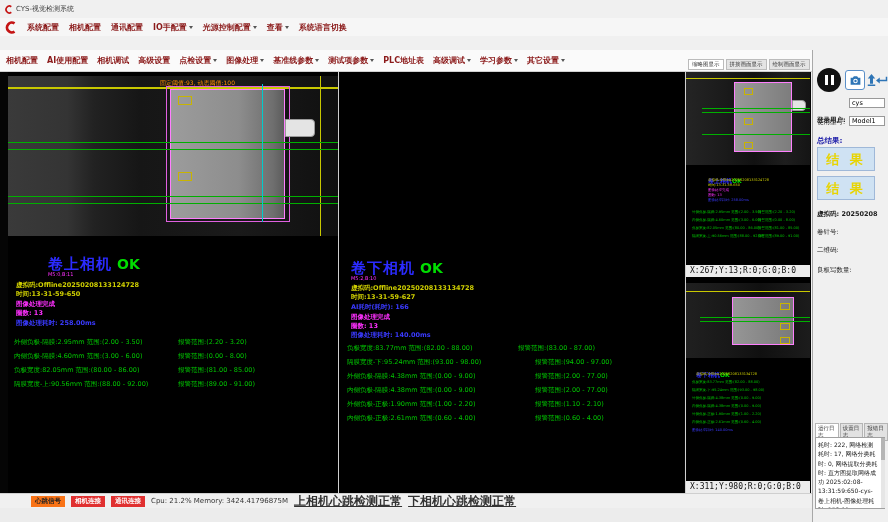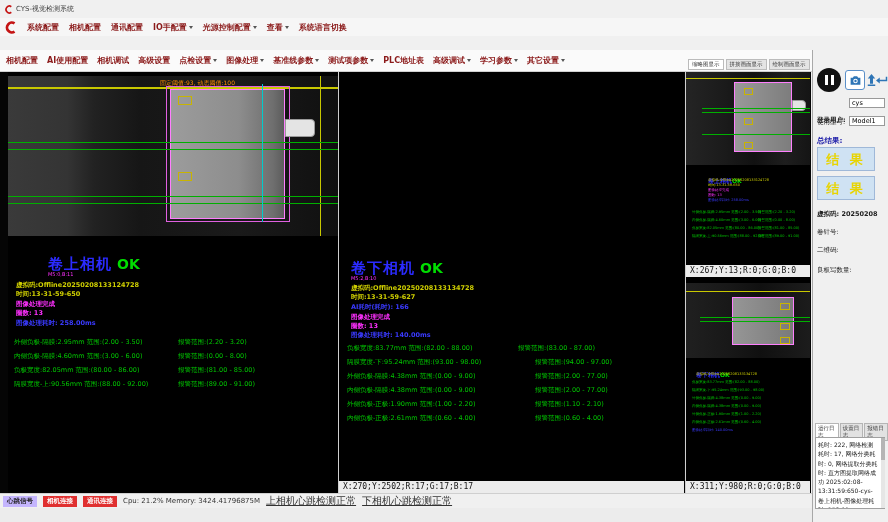--- a/index.html
+++ b/index.html
@@ -74,24 +74,24 @@
   .pausebtn { position:absolute; left:4px; top:18px; width:24px; height:24px; border-radius:50%;
               background:#111; display:flex; align-items:center; justify-content:center; gap:3px; }
   .pausebtn i { display:block; width:3px; height:10px; background:#fff; }
   .sqbtn { position:absolute; top:20px; width:20px; height:20px; background:#fff; border:1px solid #5a8fc8;
            border-radius:3px; display:flex; align-items:center; justify-content:center; }
 
   
   .statusbar { position:absolute; left:0; top:493px; width:812px; height:15px; background:#f0f0f0;
                border-top:1px solid #cfcfcf; display:flex; align-items:center; gap:6px; padding-left:3px; }
   .badge { font-size:6.5px; padding:1px 4px; font-weight:bold; }
-  .badge.y { background:#c4b5fd; color:#222; }
+  .badge.y { background:#f97316; color:#222;margin-left:28px; }
   .badge.r { background:#e03030; color:#fff; }
   .sb-txt { font-size:7px; color:#333; }
-  .sb-link { font-size:10px; color:#333; text-decoration:underline; }
+  .sb-link { font-size:12px; color:#333; text-decoration:underline;font-weight:bold; }
   .bottomfill { position:absolute; left:0; top:508px; width:812px; height:14px; background:#ececec; }
 
   
   .cell { position:absolute; border:1px solid #ff7fff; }
   .orect { position:absolute; border:1px solid #b06030; }
   .ybox { position:absolute; border:1px solid #c8b400; }
   .whtab { position:absolute; background:#e4e4e4; border:1px solid #9a9a9a; border-radius:0 4px 4px 0; }
   .ovtext { position:absolute; font-size:6px; color:#ff8c00; white-space:nowrap; }
 </style>
 </head>
@@ -250,21 +250,20 @@
     <div class="mrow" style="left:196px; top:286px;">报警范围:(94.00 - 97.00)</div>
     <div class="mrow" style="left:8px; top:300px;">外侧负极-隔膜:4.38mm 范围:(0.00 - 9.00)</div>
     <div class="mrow" style="left:196px; top:300px;">报警范围:(2.00 - 77.00)</div>
     <div class="mrow" style="left:8px; top:314px;">内侧负极-隔膜:4.38mm 范围:(0.00 - 9.00)</div>
     <div class="mrow" style="left:196px; top:314px;">报警范围:(2.00 - 77.00)</div>
     <div class="mrow" style="left:8px; top:328px;">外侧负极-正极:1.90mm 范围:(1.00 - 2.20)</div>
     <div class="mrow" style="left:196px; top:328px;">报警范围:(1.10 - 2.10)</div>
     <div class="mrow" style="left:8px; top:342px;">内侧负极-正极:2.61mm 范围:(0.60 - 4.00)</div>
     <div class="mrow" style="left:196px; top:342px;">报警范围:(0.60 - 4.00)</div>
 
-    <div class="coordstrip" style="top:409px;">X:270;Y:2502;R:17;G:17;B:17</div>
   </div>
 
   <div class="panel" style="left:686px; width:124px;">
 
     <div class="camimg" style="left:0; top:0; width:124px; height:93px;
          background:linear-gradient(90deg,#242424 0%,#1b1b1b 30%,#111 55%,#1e1e1e 80%,#151515 100%);">
       <div class="hline yline" style="top:6px;"></div>
       <div class="cell" style="left:48px; top:10px; width:58px; height:70px;
            background:linear-gradient(90deg,#999,#7d7d7d);"></div>
       <div class="whtab" style="left:106px; top:28px; width:14px; height:11px;"></div>

